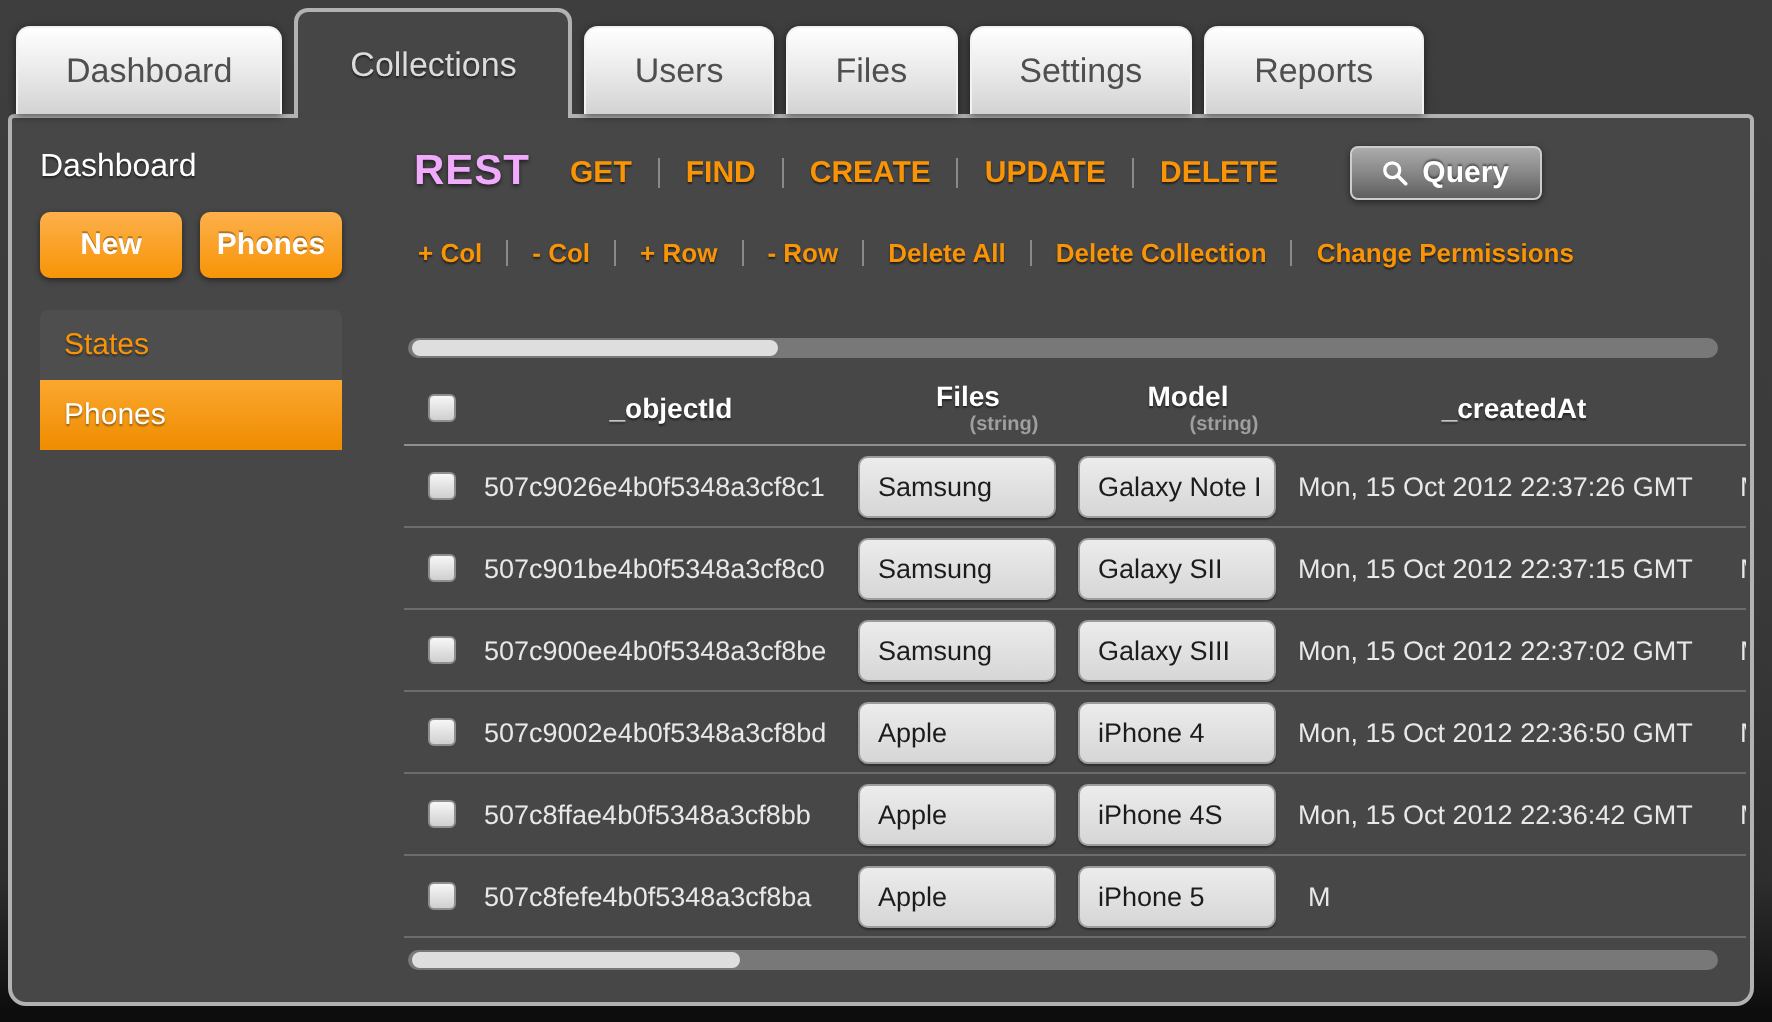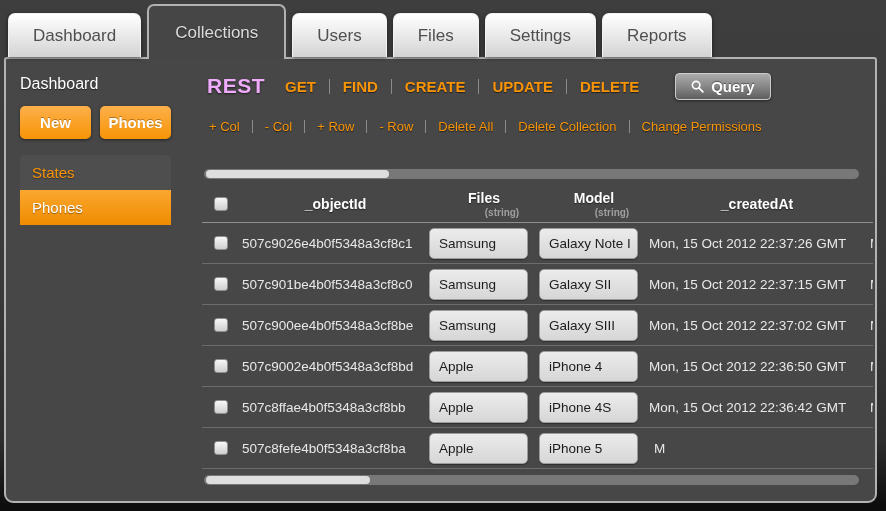--- a/index.html
+++ b/index.html
@@ -58,21 +58,21 @@
   .query-btn {
     margin-left:36px; height:27px; padding:0 15px; display:flex; align-items:center; gap:7px;
     background:linear-gradient(180deg,#ababab 0%,#8b8b8b 45%,#5e5e5e 100%);
     border:1px solid #cccccc; border-radius:4px; cursor:pointer;
     color:#fff; font-weight:bold; font-size:15px; font-family:inherit;
     text-shadow:0 -1px 1px rgba(0,0,0,.45); box-shadow:0 1px 3px rgba(0,0,0,.5);
   }
 
   
   .actions-bar { position:absolute; left:203px; top:60px; display:flex; align-items:center; }
-  .action-link { color:#f89406; font-weight:normal; font-size:13px; cursor:pointer; text-shadow:0 1px 1px rgba(0,0,0,.55); }
+  .action-link { color:#f89406; font-weight:bold; font-size:13px; cursor:pointer; text-shadow:0 1px 1px rgba(0,0,0,.55); }
   .actions-bar .sep { height:13px; margin:0 12px; }
 
   
   .table-area { position:absolute; left:196px; top:110px; width:671px; }
   .hscroll { width:655px; margin-left:2px; height:10px; background:#787878; border-radius:5px; position:relative; cursor:pointer; }
   .hscroll .thumb { position:absolute; top:1px; left:2px; height:8px; border-radius:4px; background:#dedede; }
   .hscroll-top .thumb { width:28%; }
   .hscroll-bottom { margin-top:6px; }
   .hscroll-bottom .thumb { width:25%; }
 

